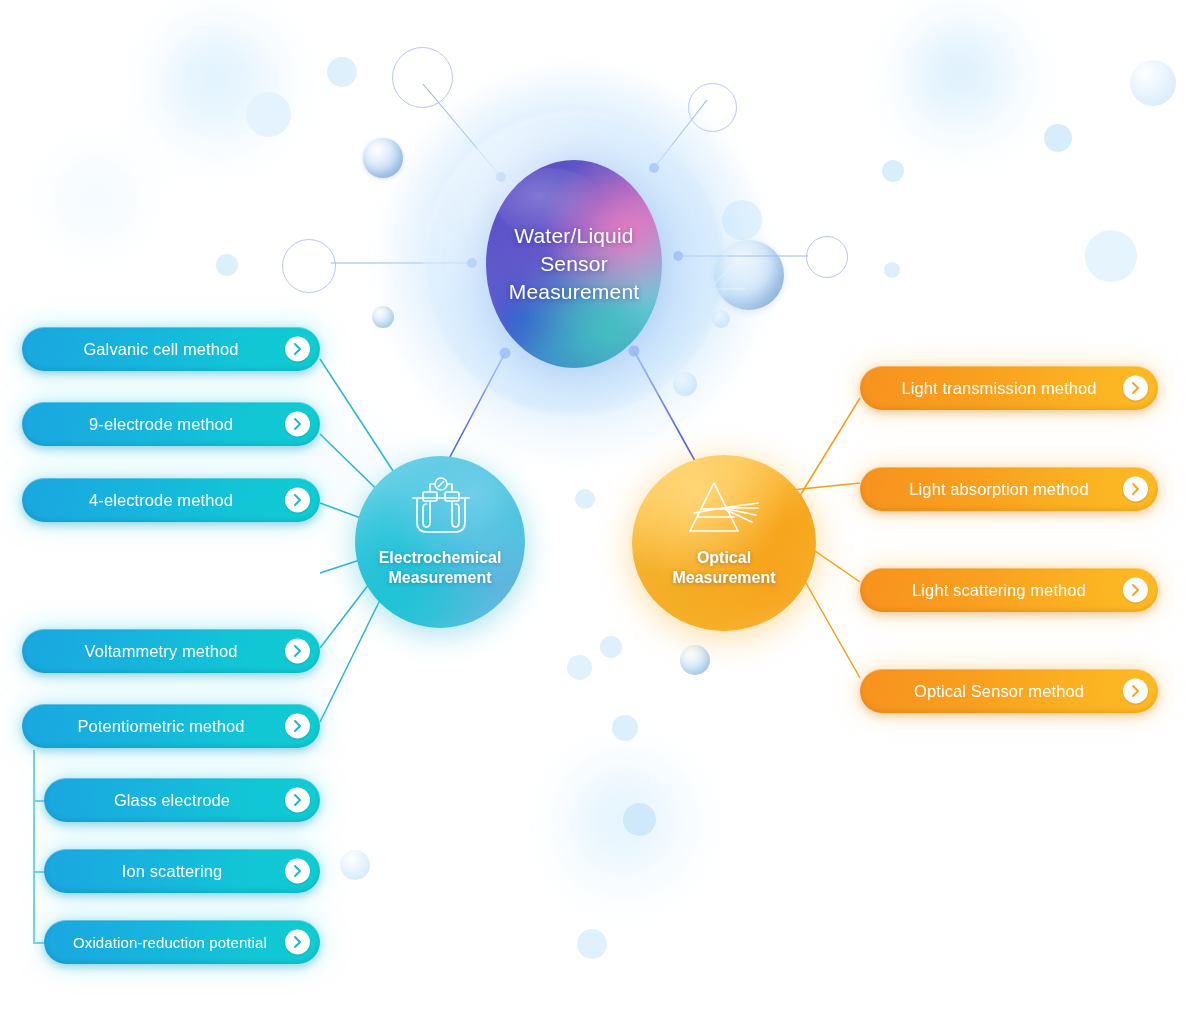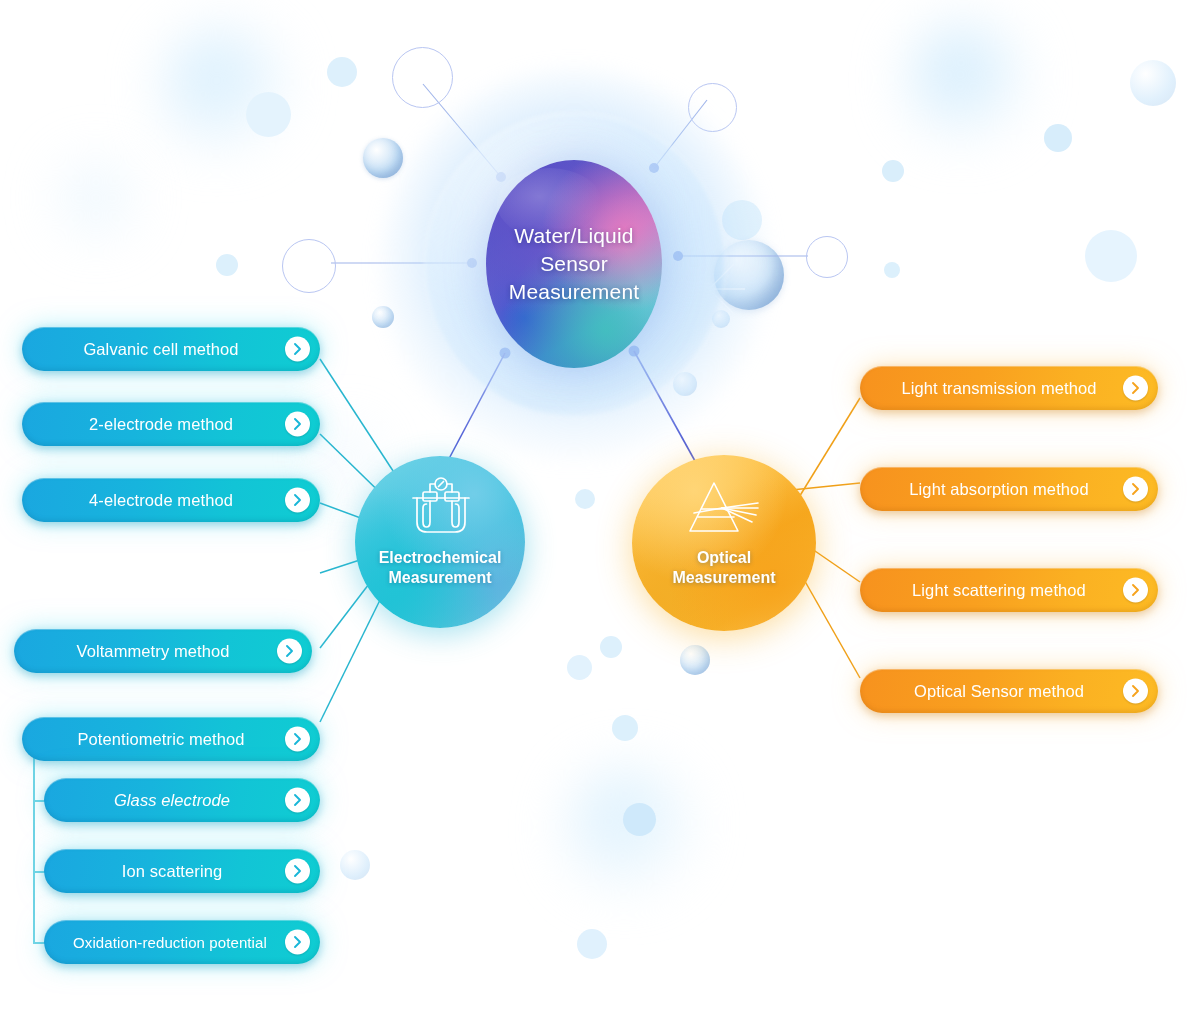--- a/index.html
+++ b/index.html
@@ -273,53 +273,53 @@
 
   <div class="pill blue" style="left:22px;top:327px;width:298px;">
     <span class="pill-label">Galvanic cell method</span>
     <span class="chev">
       <svg width="9" height="13" viewBox="0 0 9 13">
           <path d="M2 1.5 L7 6.5 L2 11.5" fill="none" stroke="#18b6d8" stroke-width="1.9" stroke-linecap="round" stroke-linejoin="round"></path>
         </svg>
     </span>
   </div>
   <div class="pill blue" style="left:22px;top:402px;width:298px;">
-    <span class="pill-label">2-electrode method</span>
+    <span class="pill-label">9-electrode method</span>
     <span class="chev">
       <svg width="9" height="13" viewBox="0 0 9 13">
           <path d="M2 1.5 L7 6.5 L2 11.5" fill="none" stroke="#18b6d8" stroke-width="1.9" stroke-linecap="round" stroke-linejoin="round"></path>
         </svg>
     </span>
   </div>
   <div class="pill blue" style="left:22px;top:478px;width:298px;align-items:center;">
     <span class="pill-label">4-electrode method</span>
     <span class="chev">
       <svg width="9" height="13" viewBox="0 0 9 13">
           <path d="M2 1.5 L7 6.5 L2 11.5" fill="none" stroke="#18b6d8" stroke-width="1.9" stroke-linecap="round" stroke-linejoin="round"></path>
         </svg>
     </span>
   </div>
-  <div class="pill blue" style="left:14px;top:629px;width:298px;justify-content:center;">
+  <div class="pill blue" style="left:22px;top:629px;width:298px;justify-content:center;">
     <span class="pill-label">Voltammetry method</span>
     <span class="chev">
       <svg width="9" height="13" viewBox="0 0 9 13">
           <path d="M2 1.5 L7 6.5 L2 11.5" fill="none" stroke="#18b6d8" stroke-width="1.9" stroke-linecap="round" stroke-linejoin="round"></path>
         </svg>
     </span>
   </div>
-  <div class="pill blue" style="left:22px;top:704px;width:298px;margin-top:13px;">
+  <div class="pill blue" style="left:22px;top:704px;width:298px;">
     <span class="pill-label">Potentiometric method</span>
     <span class="chev">
       <svg width="9" height="13" viewBox="0 0 9 13">
           <path d="M2 1.5 L7 6.5 L2 11.5" fill="none" stroke="#18b6d8" stroke-width="1.9" stroke-linecap="round" stroke-linejoin="round"></path>
         </svg>
     </span>
   </div>
 
-  <div class="pill blue" style="left:44px;top:778px;width:276px;font-style:italic;">
+  <div class="pill blue" style="left:44px;top:778px;width:276px;">
     <span class="pill-label">Glass electrode</span>
     <span class="chev">
       <svg width="9" height="13" viewBox="0 0 9 13">
           <path d="M2 1.5 L7 6.5 L2 11.5" fill="none" stroke="#18b6d8" stroke-width="1.9" stroke-linecap="round" stroke-linejoin="round"></path>
         </svg>
     </span>
   </div>
   <div class="pill blue" style="left:44px;top:849px;width:276px;">
     <span class="pill-label">Ion scattering</span>
     <span class="chev">

